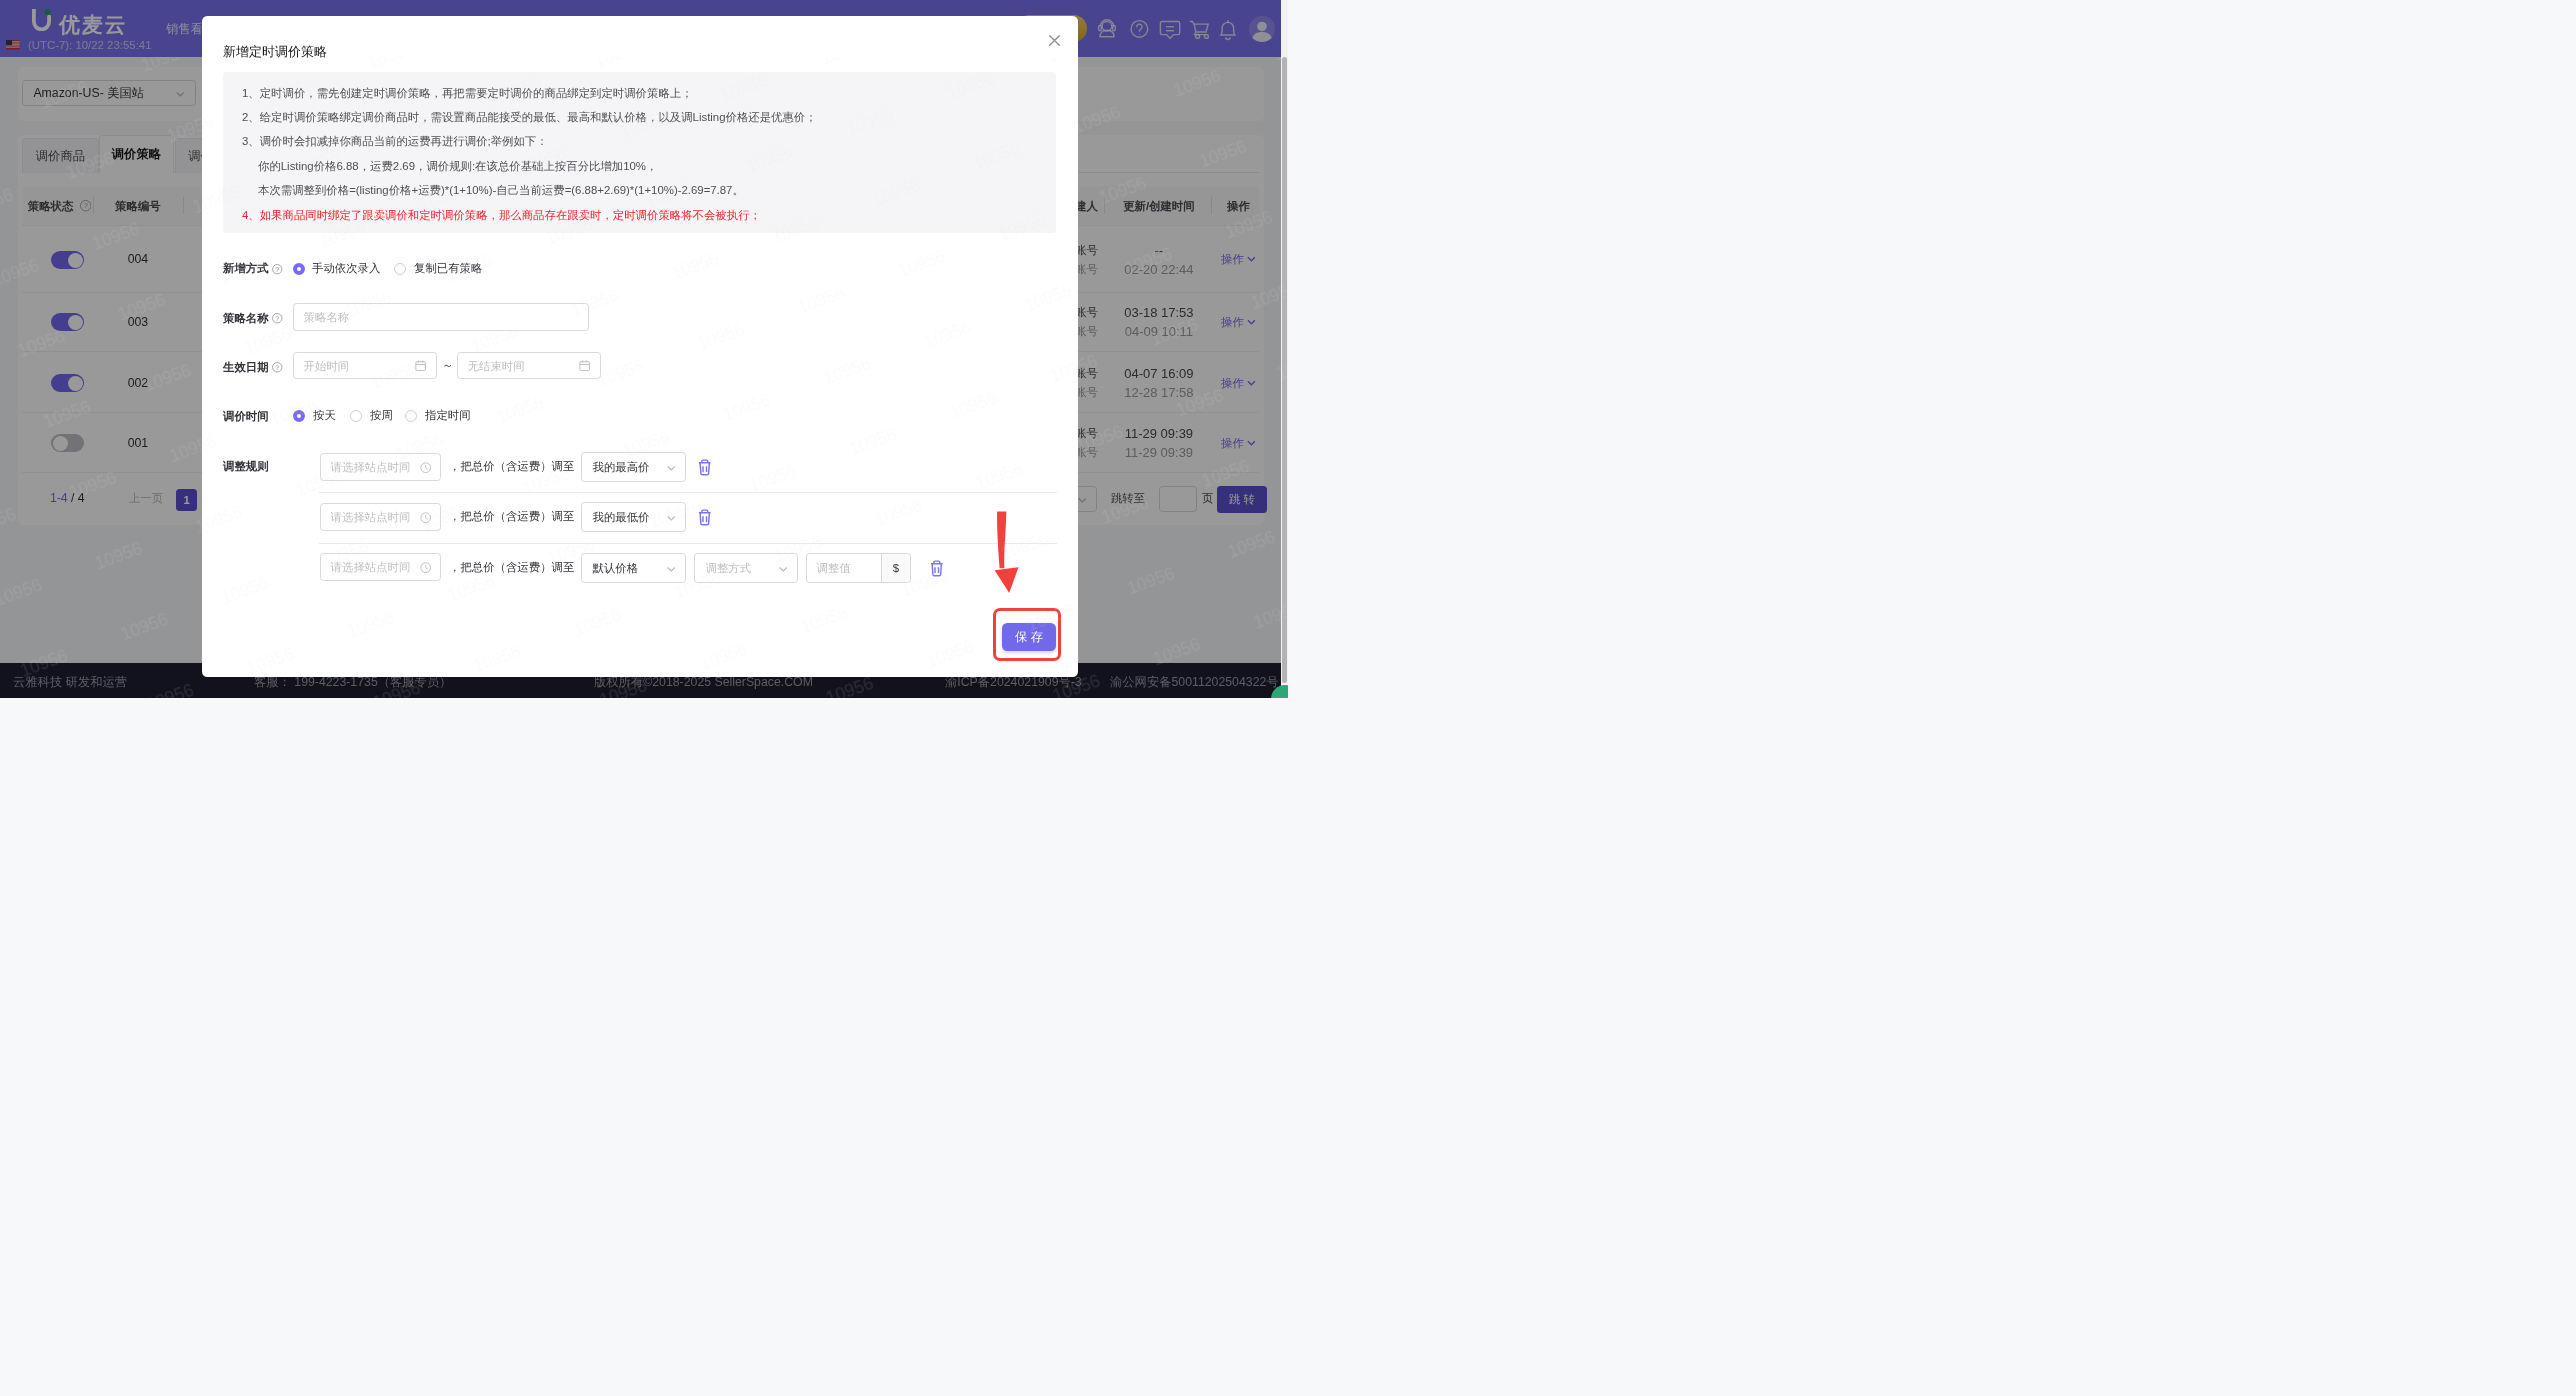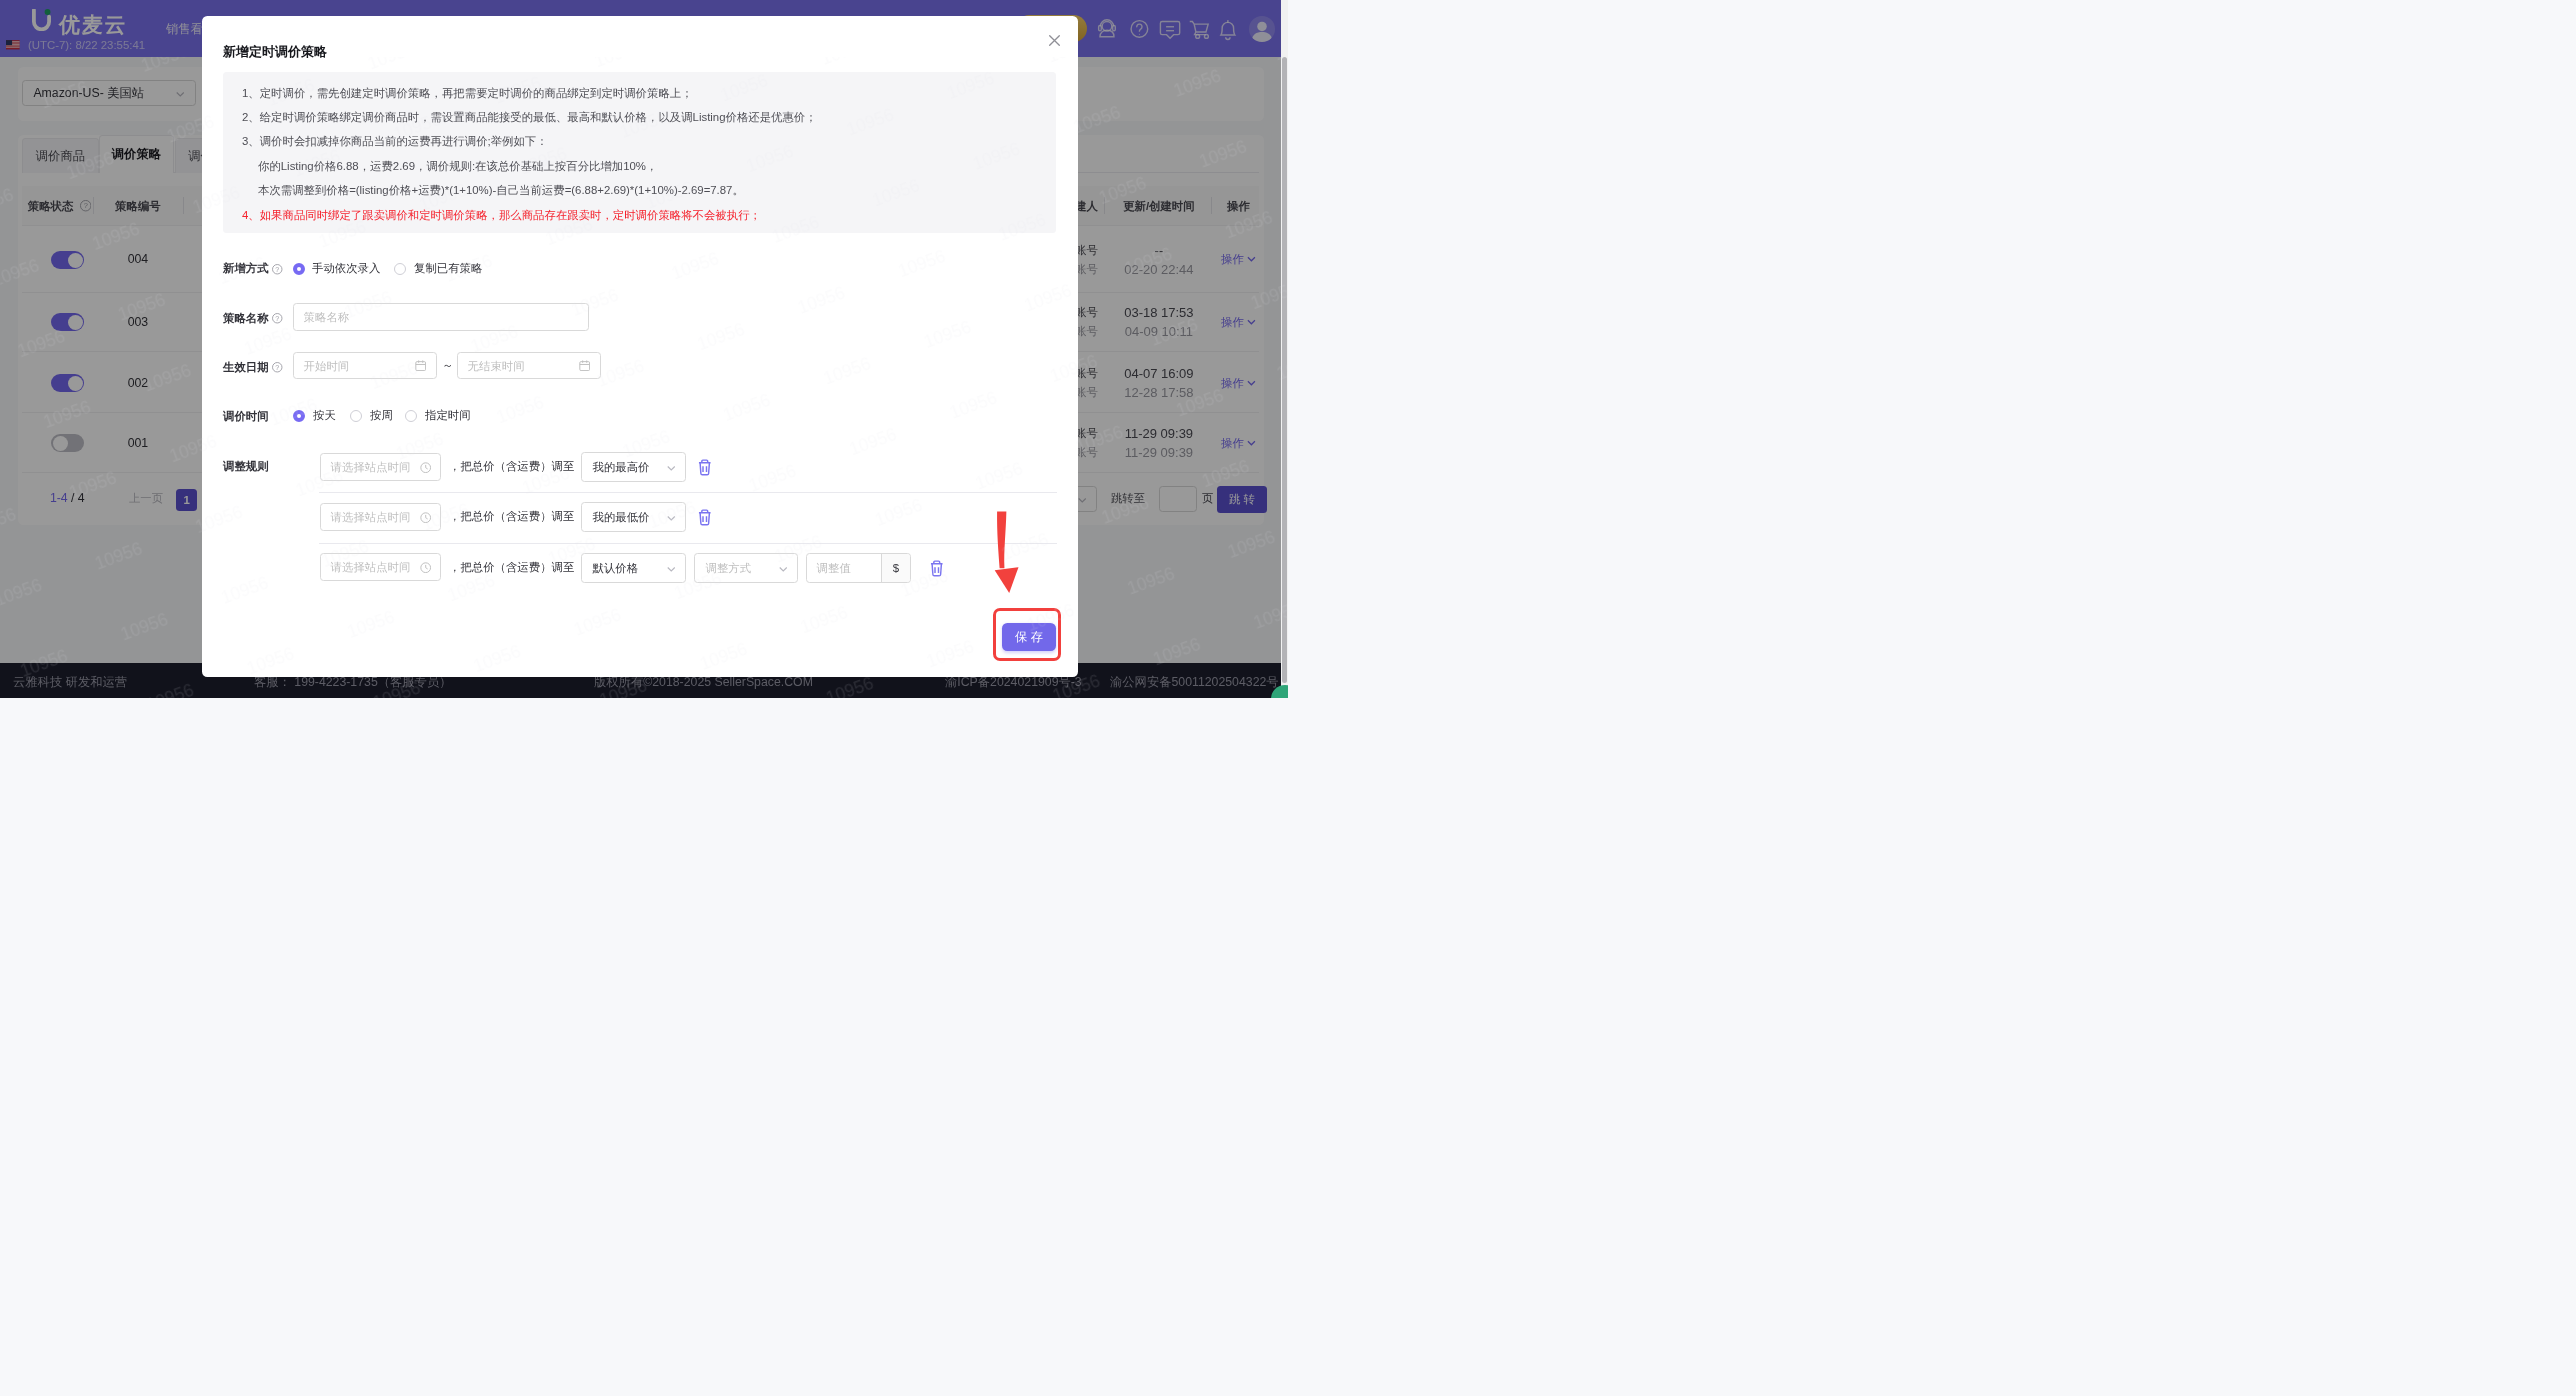--- a/index.html
+++ b/index.html
@@ -35,21 +35,21 @@
   .t1 { position:absolute; width:158px; left:1058px; text-align:center; font-size:13px; color:#4a4a52; line-height:17.5px; }
   .t2 { position:absolute; width:158px; left:1058px; text-align:center; font-size:13px; color:#9a9aa2; line-height:17.5px; }
   .op { position:absolute; left:1192px; width:49px; text-align:center; font-size:11.4px; color:#7468ee; line-height:17.5px; }
   .pgrow { position:absolute; left:4.4px; right:4.4px; top:342px; height:48px; font-size:11.4px; }
   .footer { position:absolute; left:0; bottom:0; width:1281px; height:35px; background:#1d1f2e; z-index:1; }
   .footer span { position:absolute; top:11.4px; font-size:12.3px; color:#9a9aa8; white-space:nowrap; }
   
   .ovl { position:absolute; left:0; top:0; width:1281px; height:698px; background:rgba(0,0,0,0.4); z-index:50; }
   
   .modal { position:absolute; left:202px; top:16px; width:876px; height:661px; background:#fff; border-radius:5.3px; z-index:100; }
-  .mtitle { position:absolute; left:21px; top:27px; font-size:13px; font-weight:bold; color:#17181d; line-height:17.5px; }
+  .mtitle { position:absolute; left:21px; top:27px; font-size:13px; font-weight:normal; color:#17181d; line-height:17.5px; }
   .mclose { position:absolute; left:842px; top:14px; width:21px; height:21px; }
   .ibox { position:absolute; left:21px; top:56px; width:833px; height:161px; background:#f5f5f7; border-radius:3.5px; font-size:11.4px; color:#4e4e55; }
   .il { position:absolute; left:19px; white-space:nowrap; line-height:17.5px; }
   .lbl { position:absolute; font-size:11.4px; font-weight:bold; color:#33333a; white-space:nowrap; line-height:17.5px; left:21px; }
   .qm { position:absolute; width:10.5px; height:10.5px; }
   .radio { position:absolute; width:12.3px; height:12.3px; border-radius:50%; background:#fff; border:0.9px solid #cfcfd6; }
   .radio.sel { border:4px solid #776af3; }
   .rlbl { position:absolute; font-size:11.4px; color:#33333a; white-space:nowrap; line-height:17.5px; }
   .inp { position:absolute; height:28px; border:0.9px solid #d9d9d9; border-radius:3.5px; background:#fff; font-size:11.4px; color:#bfbfbf; line-height:26px; padding-left:9.6px; white-space:nowrap; }
   .selbox { position:absolute; height:30px; border:0.9px solid #d9d9d9; border-radius:3.5px; background:#fff; font-size:11.4px; color:#33333a; line-height:28px; padding-left:10.5px; white-space:nowrap; }
@@ -78,21 +78,21 @@
     <rect width="19" height="13" fill="#c8303f"></rect>
     <g stroke="#fff" stroke-width="1">
         <line y1="2" x2="19" y2="2"></line>
         <line y1="4" x2="19" y2="4"></line>
         <line y1="6" x2="19" y2="6"></line>
         <line y1="8" x2="19" y2="8"></line>
         <line y1="10" x2="19" y2="10"></line>
       </g>
     <rect width="8.5" height="7" fill="#2c3a66"></rect>
   </svg>
-  <div class="timeTxt">(UTC-7): 8/22 23:55:41</div>
+  <div class="timeTxt">(UTC-7): 10/22 23:55:41</div>
   <div class="goldBtn"></div>
 
   <svg width="1280" height="57" viewBox="0 0 1461 65" fill="none" stroke="rgba(255,255,255,0.75)" stroke-width="1.6" style="position:absolute;left:0;top:0;">
     <g transform="translate(1263.5,33)">
       <circle cx="0" cy="-3" r="5.5"></circle>
       <path d="M-8 9 C-8 3.5 -4 1.5 0 1.5 C4 1.5 8 3.5 8 9 Z"></path>
       <path d="M-7.5 -3 a7.5 7.5 0 0 1 15 0" fill="none"></path>
       <rect x="-9.5" y="-4" width="3" height="6" rx="1.5"></rect>
       <rect x="6.5" y="-4" width="3" height="6" rx="1.5"></rect>
     </g>

